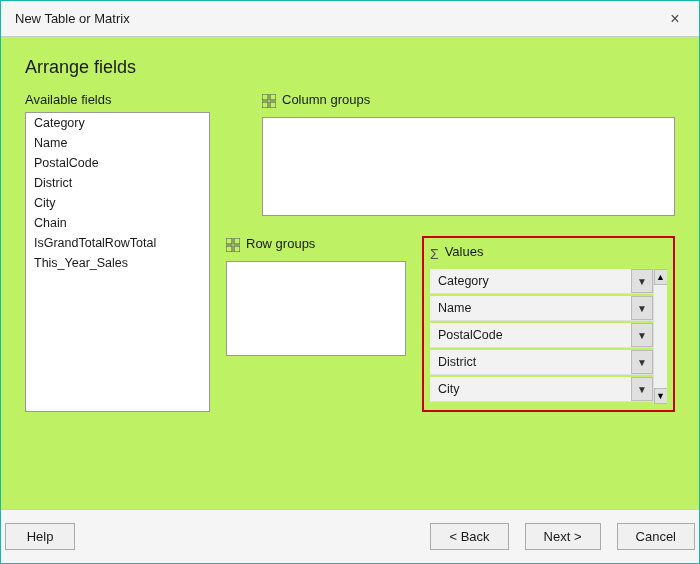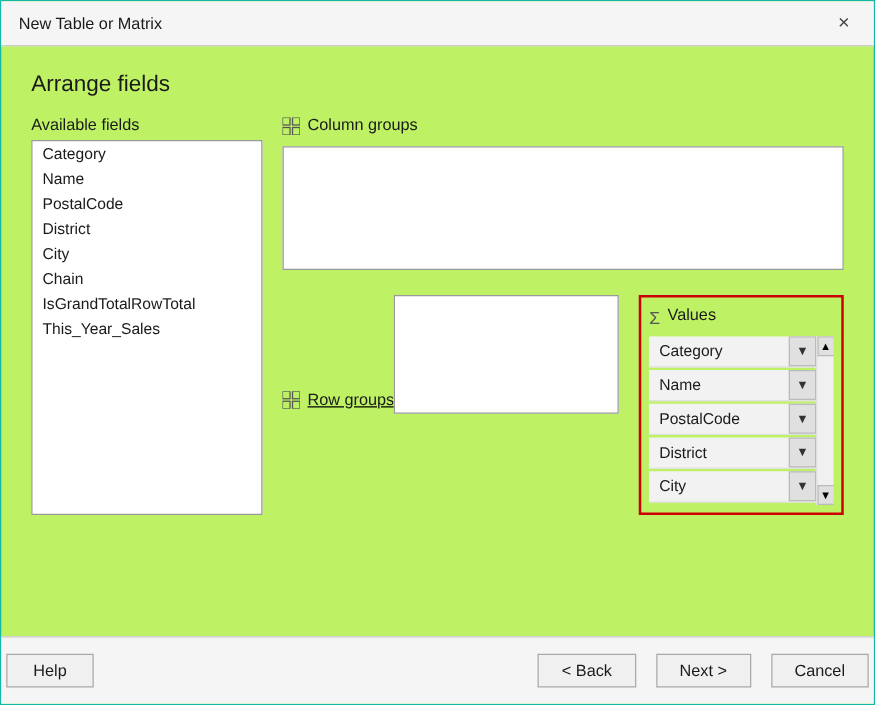--- a/index.html
+++ b/index.html
@@ -252,38 +252,38 @@
           <div class="field-item">District</div>
           <div class="field-item">City</div>
           <div class="field-item">Chain</div>
           <div class="field-item">IsGrandTotalRowTotal</div>
           <div class="field-item">This_Year_Sales</div>
         </div>
       </div>
 
       <div class="right-panels">
 
-        <div style="display:flex; flex-direction:column; height:130px;">
+        <div style="display:flex; flex-direction:column; height:130px;margin-left:36px;">
           <div class="panel-header">
             <span class="panel-icon">
               <svg width="14" height="14" viewBox="0 0 14 14">
                   <rect x="0" y="0" width="6" height="6" fill="none" stroke="#555" stroke-width="1"></rect>
                   <rect x="8" y="0" width="6" height="6" fill="none" stroke="#555" stroke-width="1"></rect>
                   <rect x="0" y="8" width="6" height="6" fill="none" stroke="#555" stroke-width="1"></rect>
                   <rect x="8" y="8" width="6" height="6" fill="none" stroke="#555" stroke-width="1"></rect>
                 </svg>
             </span>
             <span class="panel-label">Column groups</span>
           </div>
           <div class="col-groups-box"></div>
         </div>
 
         <div class="mid-area">
 
-          <div class="row-groups-section" style="display:flex;flex-direction:row;text-decoration:underline;">
+          <div class="row-groups-section" style="display:flex;flex-direction:column;">
             <div class="row-groups-label-row">
               <span>
                 <svg width="14" height="14" viewBox="0 0 14 14">
                     <rect x="0" y="0" width="6" height="6" fill="none" stroke="#555" stroke-width="1"></rect>
                     <rect x="8" y="0" width="6" height="6" fill="none" stroke="#555" stroke-width="1"></rect>
                     <rect x="0" y="8" width="6" height="6" fill="none" stroke="#555" stroke-width="1"></rect>
                     <rect x="8" y="8" width="6" height="6" fill="none" stroke="#555" stroke-width="1"></rect>
                   </svg>
               </span>
               <span class="panel-label">Row groups</span>

